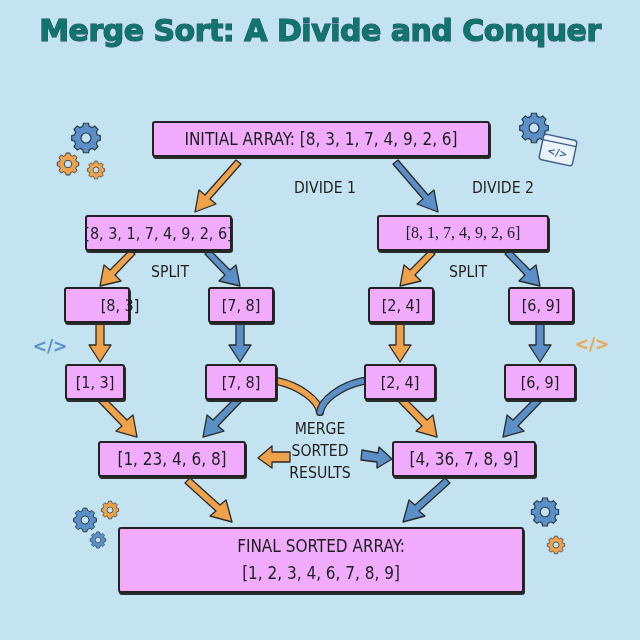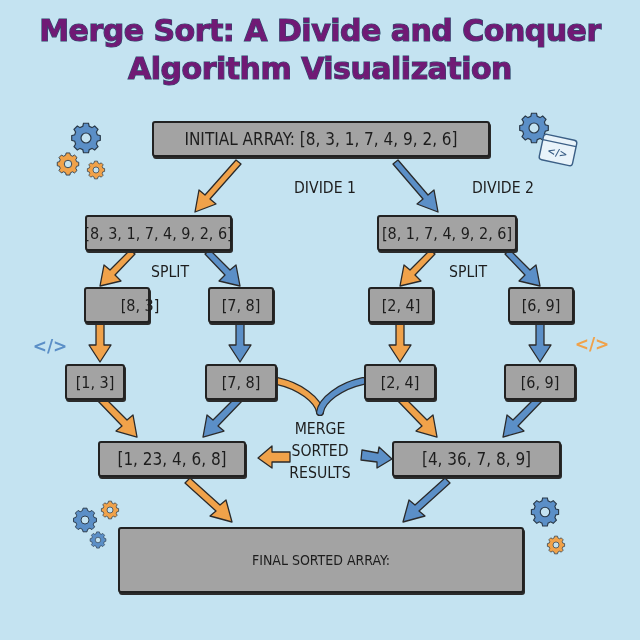--- a/index.html
+++ b/index.html
@@ -6,44 +6,43 @@
   body {
     width:640px; height:640px; overflow:hidden;
     background:#c4e3f1;
     font-family:"DejaVu Sans", sans-serif;
     position:relative;
   }
   .title {
     position:absolute; left:0; top:12px; width:640px;
     text-align:center; font-family:"DejaVu Sans", sans-serif;
     font-weight:bold; font-size:30px; line-height:38px;
-    color:#701a75; letter-spacing:-0.5px;
+    color:#0f766e; letter-spacing:-0.5px;
     -webkit-text-stroke:1.2px #2e4c6c;
     paint-order:stroke fill;
   }
   svg.lines { position:absolute; left:0; top:0; }
   .box {
-    position:absolute; background:#a3a3a3; border:2px solid #222;
+    position:absolute; background:#f0abfc; border:2px solid #222;
     border-radius:3px; box-shadow:1px 2px 0 #2b2b2b;
     display:flex; align-items:center; justify-content:center;
     font-family:"DejaVu Sans Condensed","DejaVu Sans", sans-serif;
     color:#1d1d1d; box-sizing:border-box; white-space:nowrap;
   }
   .label {
     position:absolute; font-family:"DejaVu Sans", sans-serif;
     color:#1d1d1d; font-size:16px; text-align:center; white-space:nowrap;
     transform:scaleX(0.88); transform-origin:center;
   }
 </style>
 </head>
 <body>
 
 <div class="title">
   <div>Merge Sort: A Divide and Conquer</div>
-  <div>Algorithm Visualization</div>
 </div>
 
 <svg class="lines" width="640" height="640">
   <defs>
     <g id="gear-shape">
       <path d="M-2.5,-10 L2.5,-10 L3.2,-7 L6,-5.6 L8.7,-7.2 L12,-3.9 L10.4,-1.2 L11.3,1.6 L14.3,2.4 L14.3,7.1 L11.3,7.9 L10.4,10.7 L12,13.4 L8.7,16.7 L6,15.1 L3.2,16.5 L2.5,19.5 L-2.5,19.5 L-3.2,16.5 L-6,15.1 L-8.7,16.7 L-12,13.4 L-10.4,10.7 L-11.3,7.9 L-14.3,7.1 L-14.3,2.4 L-11.3,1.6 L-10.4,-1.2 L-12,-3.9 L-8.7,-7.2 L-6,-5.6 L-3.2,-7 Z" transform="translate(0,-4.75)"></path>
     </g>
   </defs>
 
   <g stroke="#2a2a2a" stroke-width="1.3" stroke-linejoin="round">
@@ -134,28 +133,28 @@
 <div class="box" style="left:152px;top:121px;width:338px;height:36px;font-size:17px;">
   <span>INITIAL ARRAY: [8, 3, 1, 7, 4, 9, 2, 6]</span>
 </div>
 
 <div class="label" style="left:270px;top:178px;width:110px;">DIVIDE 1</div>
 <div class="label" style="left:448px;top:178px;width:110px;">DIVIDE 2</div>
 
 <div class="box" style="left:85px;top:215px;width:147px;height:36px;font-size:16px;">
   <span>[8, 3, 1, 7, 4, 9, 2, 6]</span>
 </div>
-<div class="box" style="left:377px;top:215px;width:140px;height:36px;font-size:16px;">
+<div class="box" style="left:377px;top:215px;width:172px;height:36px;font-size:16px;font-family:Liberation Serif, serif;">
   <span>[8, 1, 7, 4, 9, 2, 6]</span>
 </div>
 
 <div class="label" style="left:130px;top:262px;width:80px;">SPLIT</div>
 <div class="label" style="left:428px;top:262px;width:80px;">SPLIT</div>
 
-<div class="box" style="left:84px;top:287px;width:66px;height:36px;font-size:16px;padding-left:46px;">
+<div class="box" style="left:64px;top:287px;width:66px;height:36px;font-size:16px;padding-left:46px;">
   <span>[8, 3]</span>
   </div>
 <div class="box" style="left:208px;top:287px;width:66px;height:36px;font-size:16px;">
   <span>[7, 8]</span>
   </div>
 <div class="box" style="left:368px;top:287px;width:66px;height:36px;font-size:16px;">
   <span>[2, 4]</span>
   </div>
 <div class="box" style="left:508px;top:287px;width:66px;height:36px;font-size:16px;">
   <span>[6, 9]</span>
@@ -176,19 +175,20 @@
 
 <div class="label" style="left:280px;top:418px;width:80px;line-height:22px;">
   <div>MERGE</div>
   <div>SORTED</div>
   <div>RESULTS</div>
 </div>
 
 <div class="box" style="left:98px;top:441px;width:148px;height:36px;font-size:17px;">
   <span>[1, 23, 4, 6, 8]</span>
   </div>
-<div class="box" style="left:392px;top:441px;width:169px;height:36px;font-size:17px;">
+<div class="box" style="left:392px;top:441px;width:144px;height:36px;font-size:17px;">
   <span>[4, 36, 7, 8, 9]</span>
   </div>
 
-<div class="box" style="left:118px;top:527px;width:406px;height:66px;font-size:14px;flex-direction:column;line-height:27px;">
+<div class="box" style="left:118px;top:527px;width:406px;height:66px;font-size:17px;flex-direction:column;line-height:27px;">
   <div>FINAL SORTED ARRAY:</div>
+  <div>[1, 2, 3, 4, 6, 7, 8, 9]</div>
 </div>
 
 </body></html>

